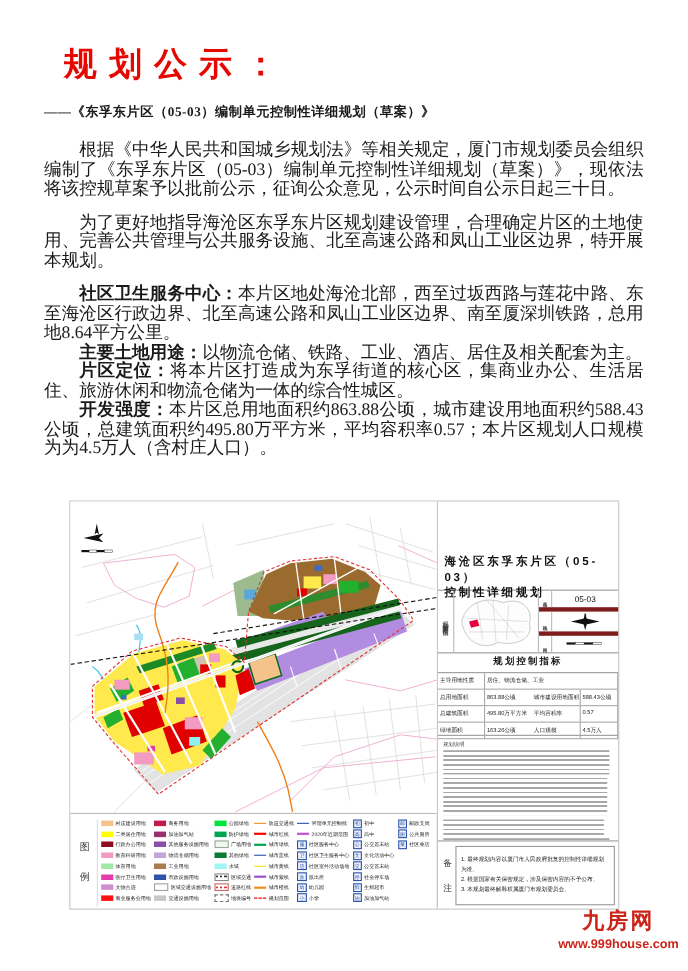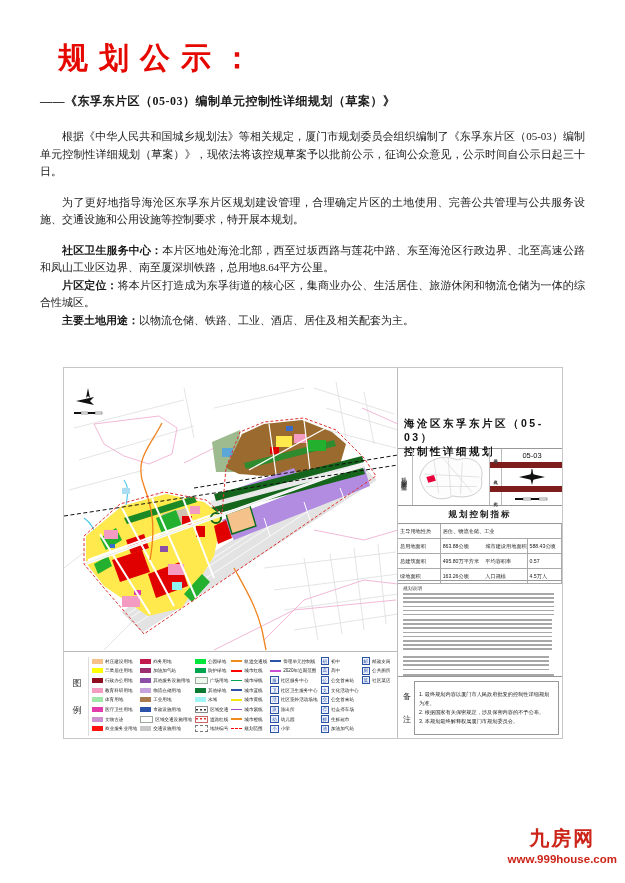--- a/index.html
+++ b/index.html
@@ -1,21 +1,21 @@
 <!DOCTYPE html>
 <html><head>
 <meta charset="utf-8">
 <style>
   html,body{margin:0;padding:0;background:#fff;}
   .page{position:relative;width:625px;height:869px;background:#fff;overflow:hidden;
         font-family:"Liberation Serif","DejaVu Serif",serif;color:#1a1a1a;}
   .content{padding:34px 40px 0 40px;}
   .main-title{color:#e50800;font-size:30px;font-weight:bold;letter-spacing:11px;margin:4px 0 0 18px;}
   .subtitle{font-size:12px;font-weight:bold;margin-top:14px;letter-spacing:.5px;}
-  .para{font-size:11px;line-height:17.5px;margin:0;text-indent:2em;text-align:justify;}
+  .para{font-size:16px;line-height:17.5px;margin:0;text-indent:2em;text-align:justify;}
   .para.gap{margin-top:13px;}
   .para b{font-weight:bold;}
   
   .figure{margin:38px 0 0 23px;width:500px;height:372px;border:1px solid #c6c6c6;display:flex;
           font-family:"Liberation Sans","DejaVu Sans",sans-serif;background:#fff;box-sizing:border-box;}
   .fig-left{width:334px;display:flex;flex-direction:column;border-right:1px solid #bbb;box-sizing:border-box;}
   .map-wrap{height:284px;border-bottom:1px solid #bbb;box-sizing:border-box;overflow:hidden;background:#fff;}
   
   .legend{flex:1;display:flex;align-items:stretch;padding:5px 2px 2px 2px;box-sizing:border-box;}
   .legend-label{width:22px;display:flex;flex-direction:column;justify-content:center;align-items:center;
@@ -33,21 +33,21 @@
   
   .fig-right{flex:1;display:flex;flex-direction:column;box-sizing:border-box;margin-top:44px;}
   .panel-title{height:37px;border-bottom:1px solid #999;padding:4px 6px;box-sizing:border-box;}
   .panel-title div{font-size:10.5px;font-weight:bold;letter-spacing:2.5px;line-height:14px;color:#111;}
   .unit-row{height:65px;border-bottom:1px solid #999;display:flex;box-sizing:border-box;}
   .vlabel{writing-mode:vertical-rl;text-orientation:upright;font-size:5.5px;color:#333;letter-spacing:1px;
           display:flex;align-items:center;justify-content:center;}
   .unit-loc-label{width:14px;border-right:1px solid #bbb;}
   .mini-map{width:76px;border-right:1px solid #bbb;display:flex;align-items:center;justify-content:center;}
   .unit-table{flex:1;display:flex;flex-direction:column;}
-  .unit-tr{flex:1;display:flex;border-bottom:6px solid #7f1d1d;}
+  .unit-tr{flex:1;display:flex;border-bottom:4px solid #7f1d1d;}
   .unit-tr:last-child{border-bottom:none;}
   .unit-th{width:11px;border-right:1px solid #bbb;writing-mode:vertical-rl;text-orientation:upright;
            font-size:4.2px;color:#444;display:flex;align-items:center;justify-content:center;}
   .unit-td{flex:1;display:flex;align-items:center;justify-content:center;font-size:7.5px;color:#111;}
   .ind-table{height:75px;border-bottom:1px solid #999;box-sizing:border-box;}
   .ind-title{font-size:8.5px;font-weight:bold;text-align:center;padding:2.5px 0;border-bottom:1px solid #999;letter-spacing:2px;}
   .ind-grid{display:grid;grid-template-columns:26% 26% 27% 21%;}
   .ind-grid div{font-size:5.2px;color:#222;border-right:.5px solid #aaa;border-bottom:.5px solid #aaa;
                 padding:3.5px 2px;white-space:nowrap;overflow:hidden;}
   .ind-grid div:nth-child(4n){border-right:none;}
@@ -69,24 +69,25 @@
 </style>
 </head>
 <body>
 
 <div class="page">
   <div class="content">
     <div class="main-title">规划公示：</div>
     <div class="subtitle">——《东孚东片区（05-03）编制单元控制性详细规划（草案）》</div>
 
     <p class="para gap" style="margin-top:18px;">根据《中华人民共和国城乡规划法》等相关规定，厦门市规划委员会组织编制了《东孚东片区（05-03）编制单元控制性详细规划（草案）》，现依法将该控规草案予以批前公示，征询公众意见，公示时间自公示日起三十日。</p>
-    <p class="para gap">为了更好地指导海沧区东孚东片区规划建设管理，合理确定片区的土地使用、完善公共管理与公共服务设施、交通设施和公用设施等控制要求，特开展本规划。</p>
+    <p class="para gap">为了更好地指导海沧区东孚东片区规划建设管理，合理确定片区的土地使用、完善公共管理与公共服务设施、北至高速公路和凤山工业区边界，特开展本规划。</p>
     <p class="para gap"><b>社区卫生服务中心：</b><span>本片区地处海沧北部，西至过坂西路与莲花中路、东至海沧区行政边界、北至高速公路和凤山工业区边界、南至厦深圳铁路，总用地8.64平方公里。</span></p>
+    <p class="para"><b>主要土地用途：</b><span>以物流仓储、铁路、工业、酒店、居住及相关配套为主。</span></p>
     <p class="para"><b>片区定位：</b><span>将本片区打造成为东孚街道的核心区，集商业办公、生活居住、旅游休闲和物流仓储为一体的综合性城区。</span></p>
-    <p class="para"><b>主要土地用途：</b><span>以物流仓储、铁路、工业、酒店、居住及相关配套为主。</span></p>
+    <p class="para"><b>开发强度：</b><span>本片区总用地面积约863.88公顷，城市建设用地面积约588.43公顷，总建筑面积约495.80万平方米，平均容积率0.57；本片区规划人口规模为为4.5万人（含村庄人口）。</span></p>
 
     <div class="figure">
       <div class="fig-left">
         <div class="map-wrap">
           <svg width="334" height="284" viewBox="0 0 334 284">
 
             <g stroke="#d8d8d8" stroke-width="0.7" fill="none">
               <path d="M10,60 L120,32"></path>
                 <path d="M15,92 L130,58"></path>
                 <path d="M5,122 L80,102"></path>

